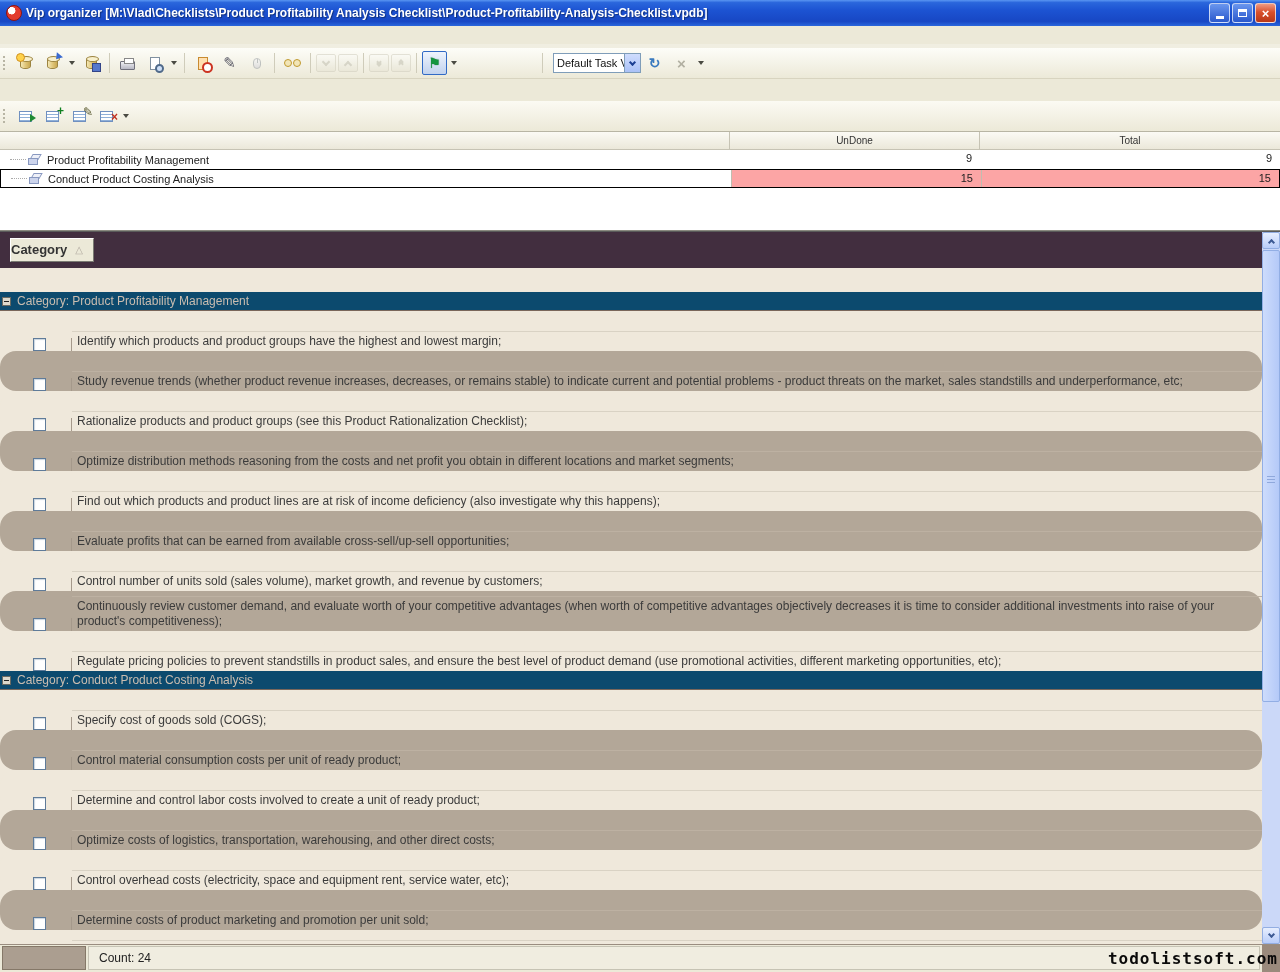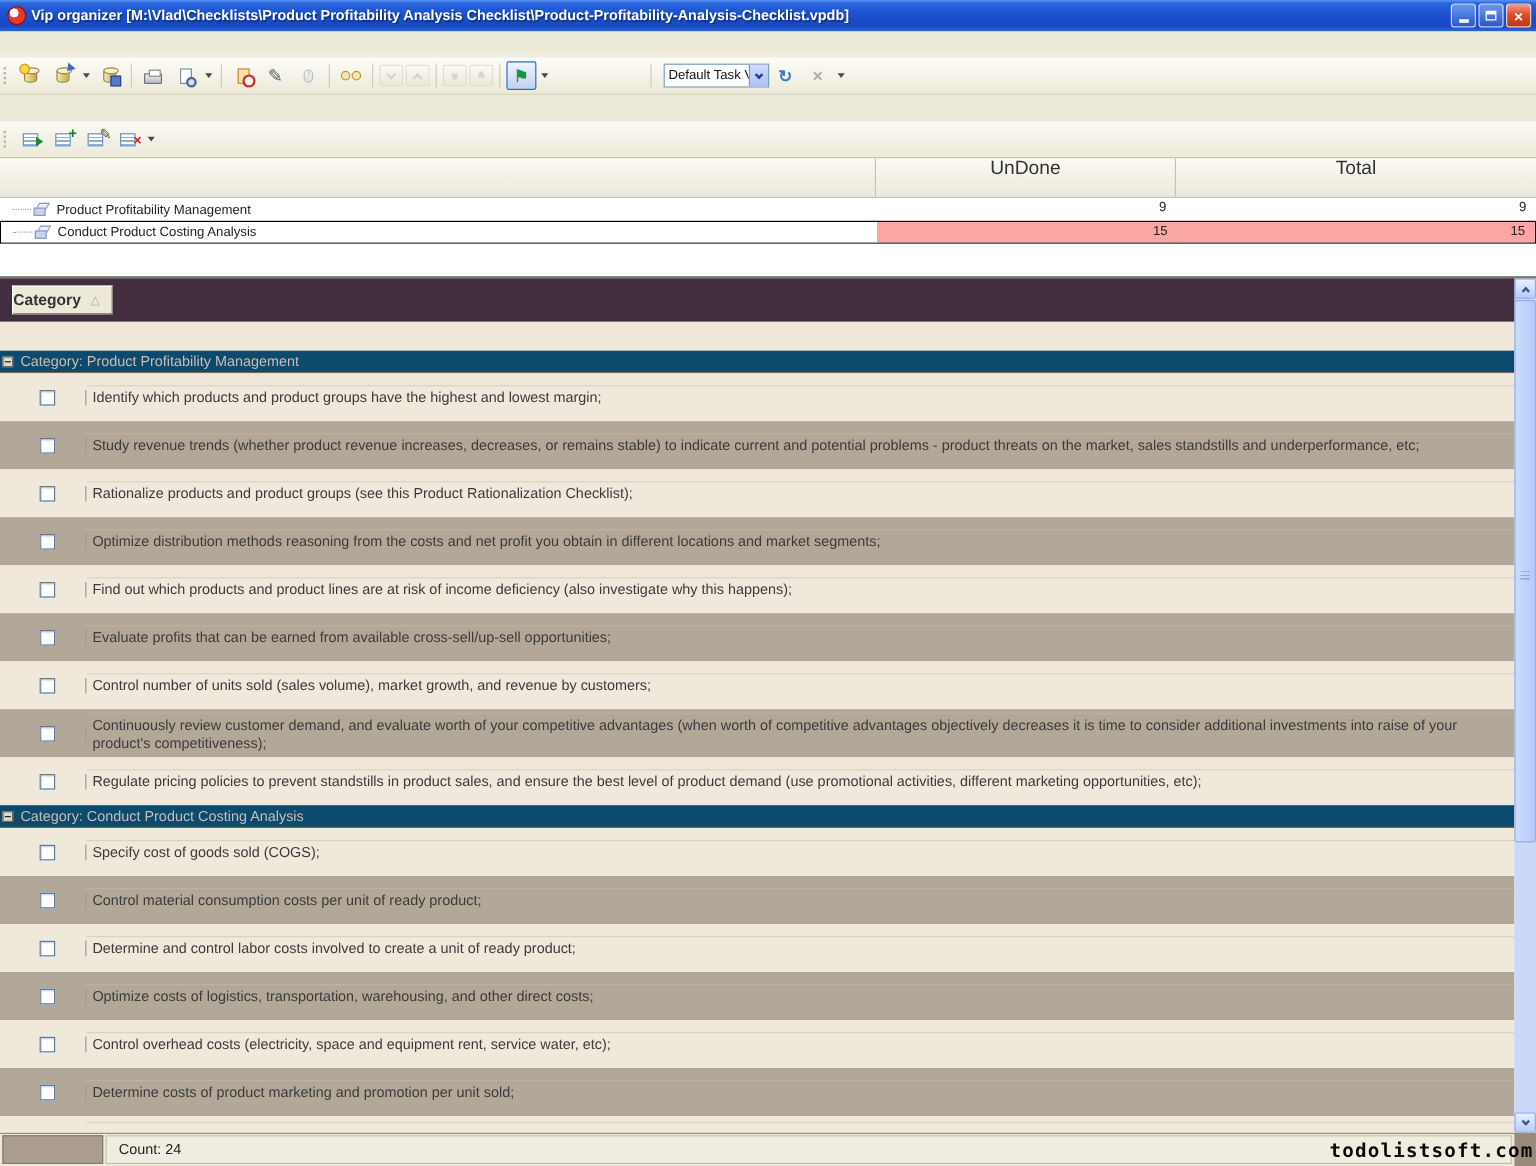--- a/index.html
+++ b/index.html
@@ -84,21 +84,21 @@
     display:flex; align-items:center; }
   .icon-list { width:13px; height:11px; border:1px solid #7090c0; position:relative;
     background:repeating-linear-gradient(#fff 0 2px,#90b0d8 2px 3px); }
   .icon-list.b-arrow::after { content:''; position:absolute; right:-5px; top:2px; width:0; height:0; border-top:4px solid transparent; border-bottom:4px solid transparent; border-left:6px solid #1f8a34; }
   .icon-list.b-plus::after { content:'+'; position:absolute; right:-6px; top:-8px; color:#108020; font-weight:bold; font-size:12px; }
   .icon-list.b-pencil::after { content:'✎'; position:absolute; right:-8px; top:-7px; color:#55552a; font-size:12px; }
   .icon-list.b-x::after { content:'×'; position:absolute; right:-6px; top:-2px; color:#c03020; font-weight:bold; font-size:12px; }
 
   
   .catgrid { position:absolute; left:0; top:131px; width:1280px; height:100px; background:#fff; border-top:1px solid #b8b5a4; border-bottom:1px solid #8a8a80; }
-  .catgrid-header { display:flex; height:33px; background:linear-gradient(#fbfaf4,#ebe8da); border-bottom:1px solid #c6c3b4; font-size:16px; color:#333; }
+  .catgrid-header { display:flex; height:18px; background:linear-gradient(#fbfaf4,#ebe8da); border-bottom:1px solid #c6c3b4; font-size:10px; color:#333; }
   .cgh-name { width:730px; border-right:1px solid #c6c3b4; }
   .cgh-undone { width:250px; border-right:1px solid #c6c3b4; text-align:center; line-height:17px; }
   .cgh-total { flex:1; text-align:center; line-height:17px; }
   .cat-row { display:flex; height:19px; align-items:stretch; font-size:11px; color:#222; }
   .cat-name-cell { width:730px; display:flex; align-items:center; padding-left:10px; }
   .tree-dots { width:16px; border-top:1px dotted #aaa; margin-right:2px; flex:none; }
   .cat3d { width:13px; height:11px; position:relative; margin-right:6px; flex:none; }
   .cat3d::before { content:''; position:absolute; top:0; left:3px; width:7px; height:4px; background:#eef0f8; border:1px solid #8898c0; transform:skewX(-30deg); }
   .cat3d::after { content:''; position:absolute; bottom:0; left:0; width:8px; height:5px; background:#ccd4ec; border:1px solid #8898c0; }
   .cat-num { width:250px; text-align:right; padding:2px 8px 0 0; }
@@ -114,21 +114,21 @@
     font-weight:bold; font-size:13px; color:#333; padding:3px 10px 4px 0; display:flex; align-items:center; gap:8px; }
   .sort-tri { font-size:10px; color:#b4aca2; font-weight:normal; }
   .colheader { height:24px; background:#ebe4d4; border-bottom:1px solid #9a8d80; display:flex; font-weight:bold; font-size:13px; color:#111; }
   .done-h { width:72px; text-align:center; line-height:22px; border-right:1px solid #b8ab9e; }
   .name-h { width:1190px; text-align:center; line-height:22px; }
   .task-body { position:absolute; left:0; top:60px; right:18px; bottom:0; overflow:hidden; background:#efe8db; }
 
   .group-header { height:19px; background:#0c4a6e; color:#cabdb0; font-size:12px; display:flex; align-items:center; border-bottom:1px solid #7a675b; }
   .expand-box { width:9px; height:9px; background:#ddd9cc; border:1px solid #6a6a62; margin:0 6px 0 2px; position:relative; flex:none; }
   .expand-box::before { content:''; position:absolute; left:1px; top:3px; width:5px; height:1px; background:#222; }
-  .task-row { display:flex; height:40px; align-items:center; background:#efe8db; }
+  .task-row { display:flex; height:40px; align-items:flex-end; background:#efe8db;border-radius:16px; }
   .task-row.alt { background:#b3a798; }
   .task-row.alt .task-text { border-top:1px solid #bdb1a2; }
   .left-strip { width:8px; background:#7a675b; flex:none; }
   .check-cell { width:64px; display:flex; align-items:center; justify-content:center; border-right:1px solid #a5998b; flex:none; }
   .checkbox { width:13px; height:13px; background:#fff; border:1px solid #5f7b99; box-shadow:inset 1px 1px 1px #c9d4de; }
   .task-text { flex:1; display:flex; align-items:center; font-size:12px; color:#3b3b3b; padding:2px 30px 2px 5px; line-height:15px; border-top:1px solid #d9d2c4; }
   .task-row.partial { height:15px; }
 
   
   .vscroll { position:absolute; right:0; top:0; width:18px; height:100%;

